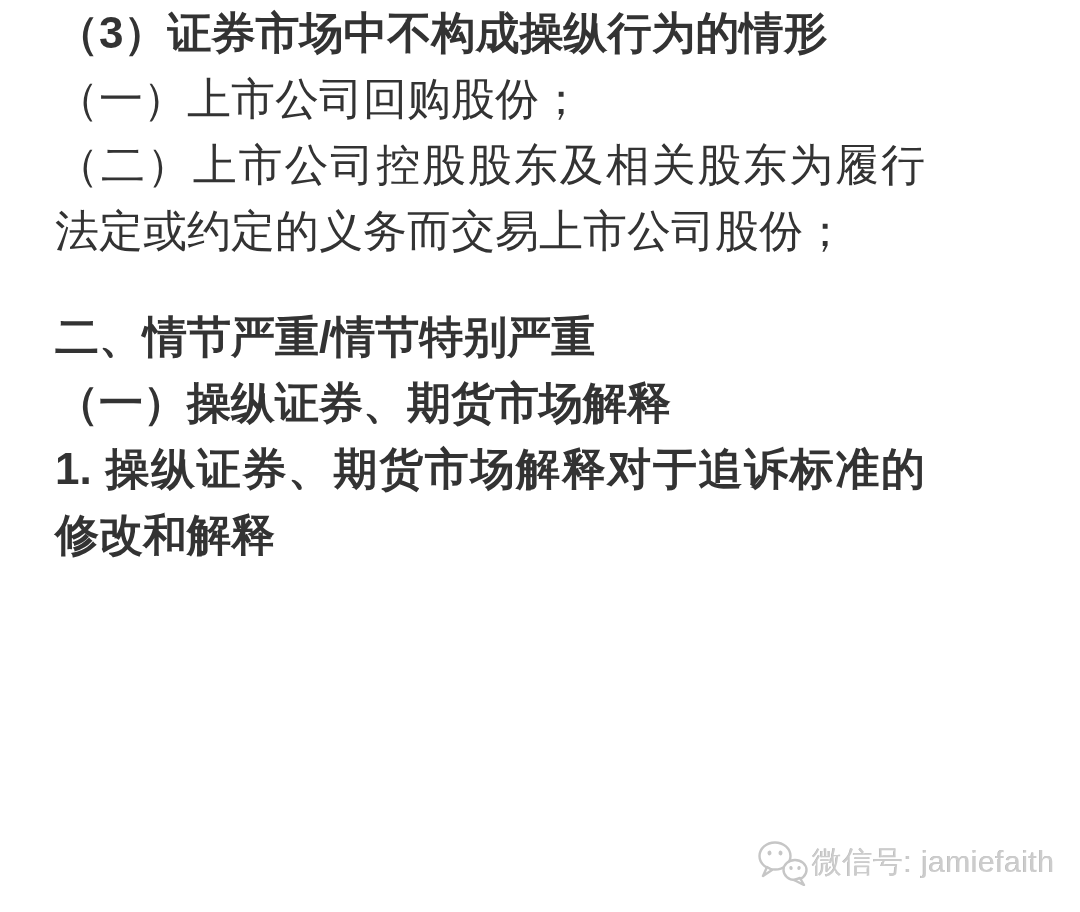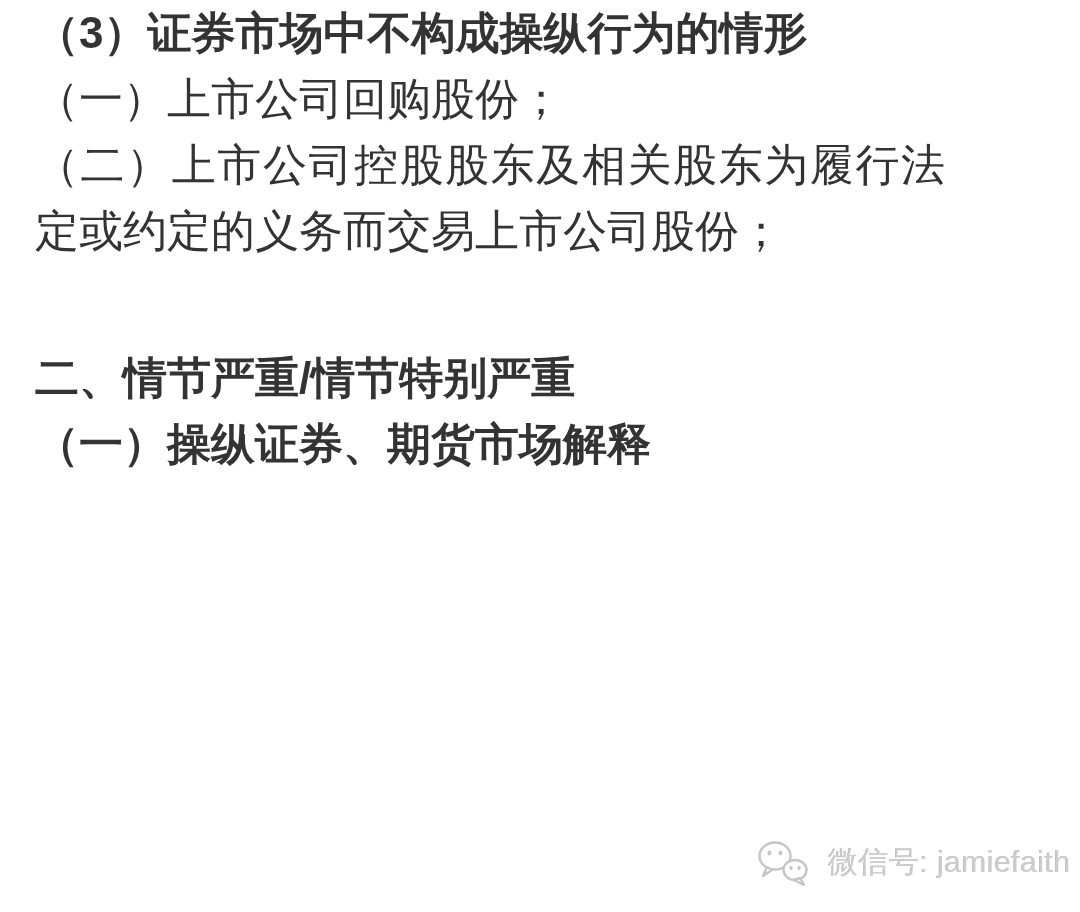--- a/index.html
+++ b/index.html
@@ -13,43 +13,43 @@
     position: relative;
     overflow: hidden;
     font-family: "Liberation Sans", sans-serif;
   }
   .article {
     position: absolute;
     top: 0;
     left: 0;
     width: 980px;
     box-sizing: border-box;
-    padding: 0 35px;
+    padding: 0 55px;
     font-size: 44px;
     line-height: 66px;
     color: #333333;
     text-align: justify;
     text-justify: inter-ideograph;
   }
   .article p {
     margin: 0;
   }
   .article p.bold {
     font-weight: 700;
   }
   .article p.section-gap {
-    margin-top: 81px;
+    margin-top: 40px;
   }
   .watermark {
     position: absolute;
     top: 838px;
     left: 756px;
     display: flex;
     align-items: center;
-    gap: 20px;
+    gap: 4px;
     color: #c9c9c9;
     white-space: nowrap;
   }
   .watermark .wm-text {
     font-size: 30px;
     letter-spacing: 0.5px;
     color: #cccccc;
     text-shadow: 1px 1px 0 #ffffff, -0.5px -0.5px 0 #b5b5b5;
   }
   .watermark svg {
@@ -60,20 +60,21 @@
 </head>
 <body>
 
 <div class="article">
 
 <p class="bold">（3）证券市场中不构成操纵行为的情形</p>
     <p class="">（一）上市公司回购股份；</p>
     <p class="">（二）上市公司控股股东及相关股东为履行法定或约定的义务而交易上市公司股份；</p>
     <p class="bold section-gap">二、情节严重/情节特别严重</p>
     <p class="bold">（一）操纵证券、期货市场解释</p>
+    <p class="bold">1. 操纵证券、期货市场解释对于追诉标准的修改和解释</p>
   </div>
 
 <div class="watermark">
   <span>
     <svg width="52" height="48" viewBox="0 0 52 48" xmlns="http://www.w3.org/2000/svg">
       <g fill="#ffffff" stroke="#c6c6c6" stroke-width="2.4" stroke-linejoin="round">
         <ellipse cx="19" cy="18" rx="15.5" ry="13.5"></ellipse>
         <path d="M11 29 L7 38 L16 32 Z" stroke-linecap="round"></path>
         <ellipse cx="39" cy="32" rx="11.5" ry="10"></ellipse>
         <path d="M44 40 L48 47 L38 42 Z" stroke-linecap="round"></path>

